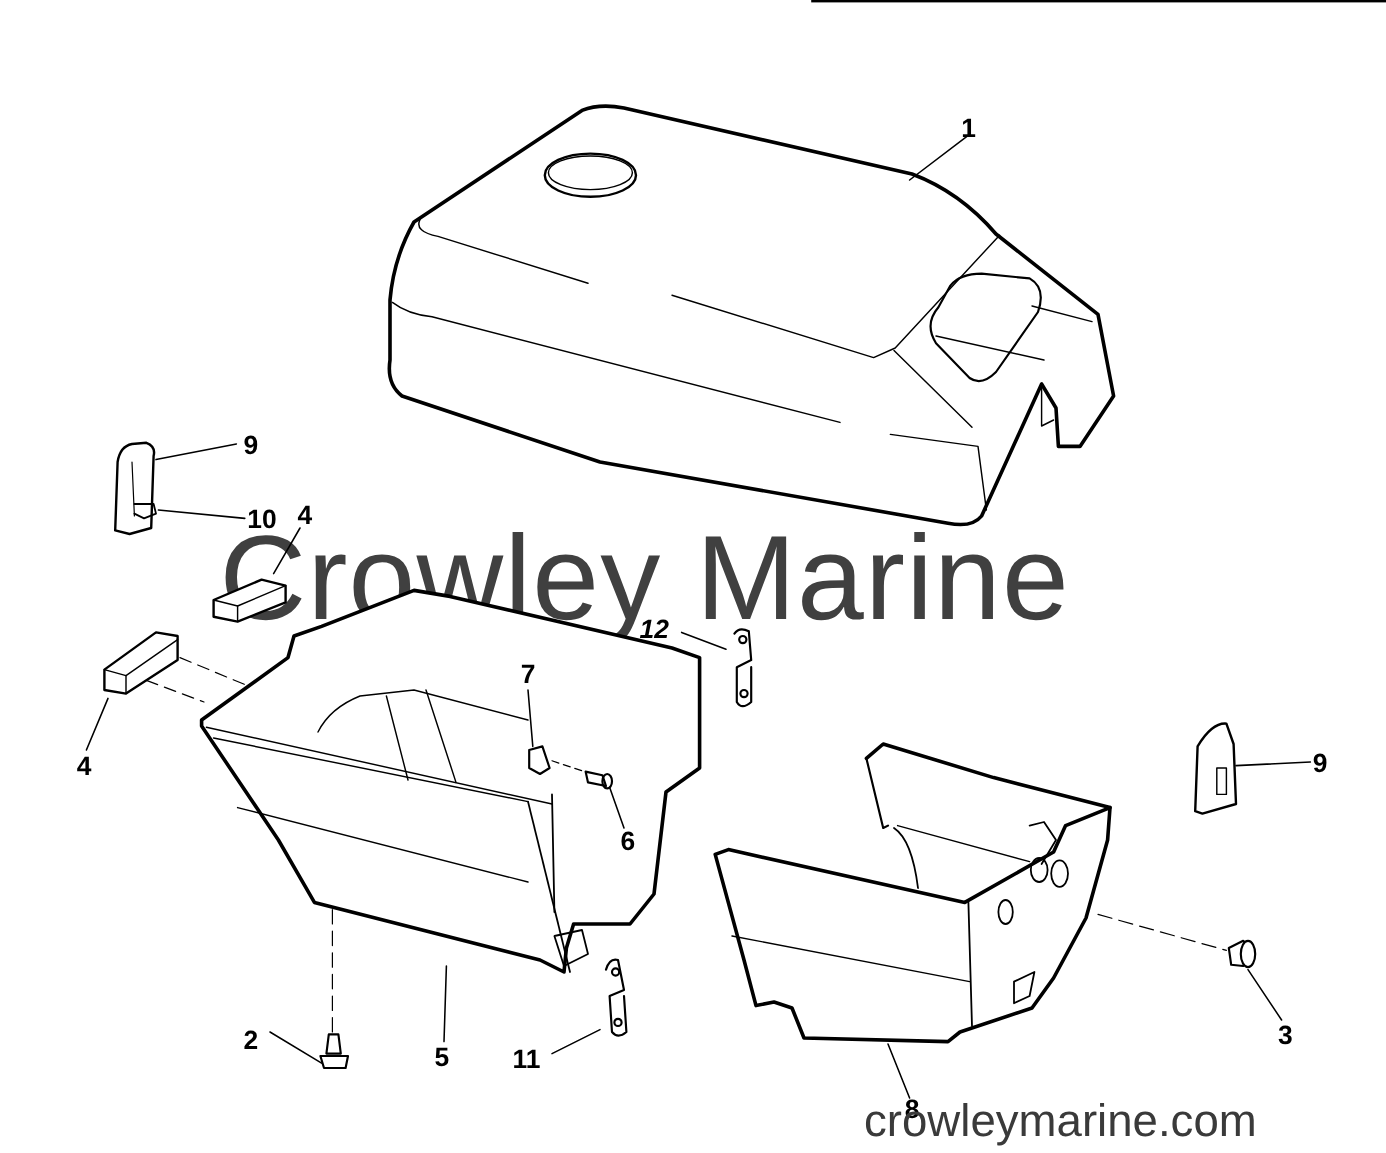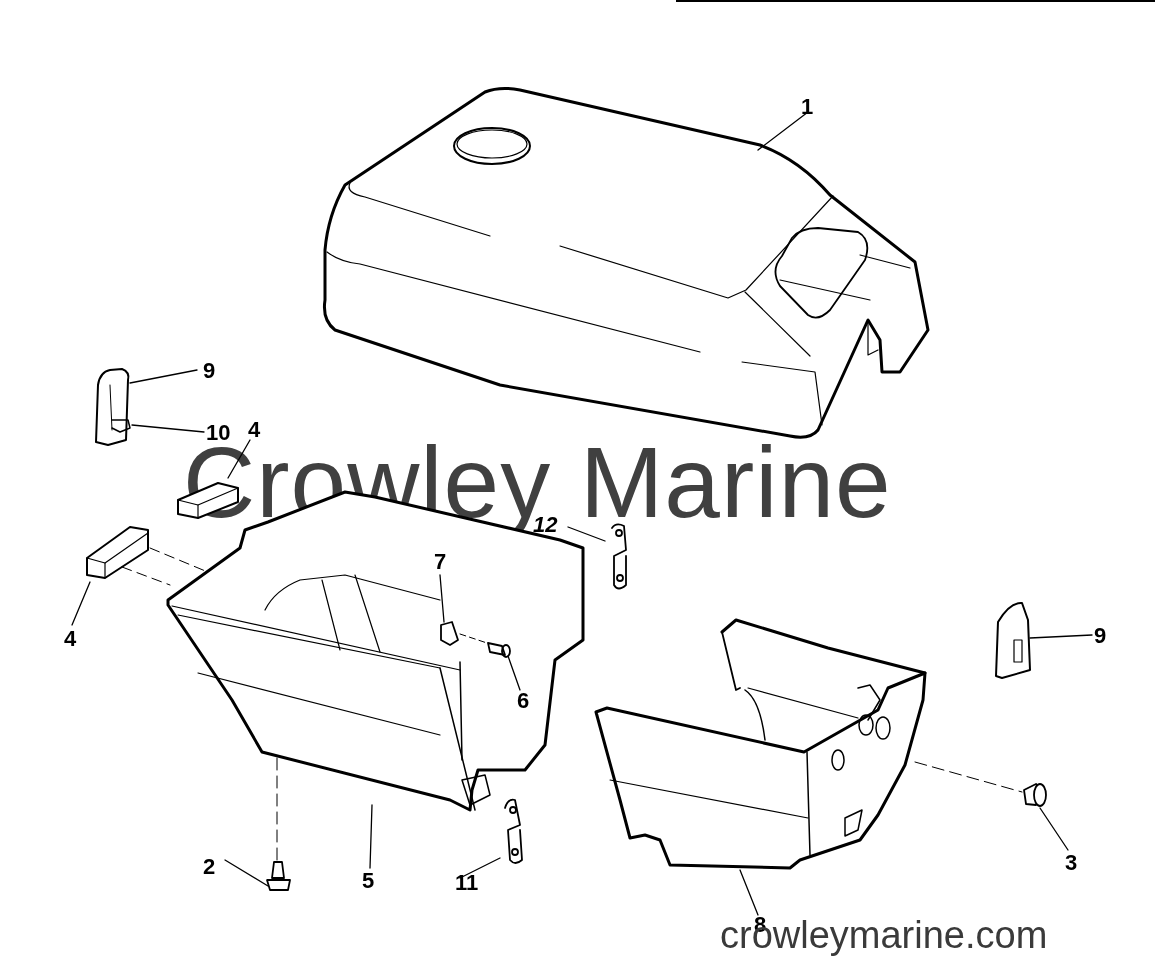--- a/index.html
+++ b/index.html
@@ -140,16 +140,16 @@
 <div class="callout" style="left:1065px;top:852px;">3</div>
 <div class="callout" style="left:248px;top:419px;">4</div>
 <div class="callout" style="left:64px;top:628px;">4</div>
 <div class="callout" style="left:362px;top:870px;">5</div>
 <div class="callout" style="left:517px;top:690px;">6</div>
 <div class="callout" style="left:434px;top:551px;">7</div>
 <div class="callout" style="left:754px;top:914px;">8</div>
 <div class="callout" style="left:203px;top:360px;">9</div>
 <div class="callout" style="left:1094px;top:625px;">9</div>
 <div class="callout" style="left:206px;top:422px;">10</div>
-<div class="callout" style="left:427px;top:872px;margin-left:28px;">11</div>
+<div class="callout" style="left:427px;top:872px;">11</div>
 <div class="callout" style="left:533px;top:514px;font-style:italic;">12</div>
 
 <div class="site">crowleymarine.com</div>
 
 </body></html>

